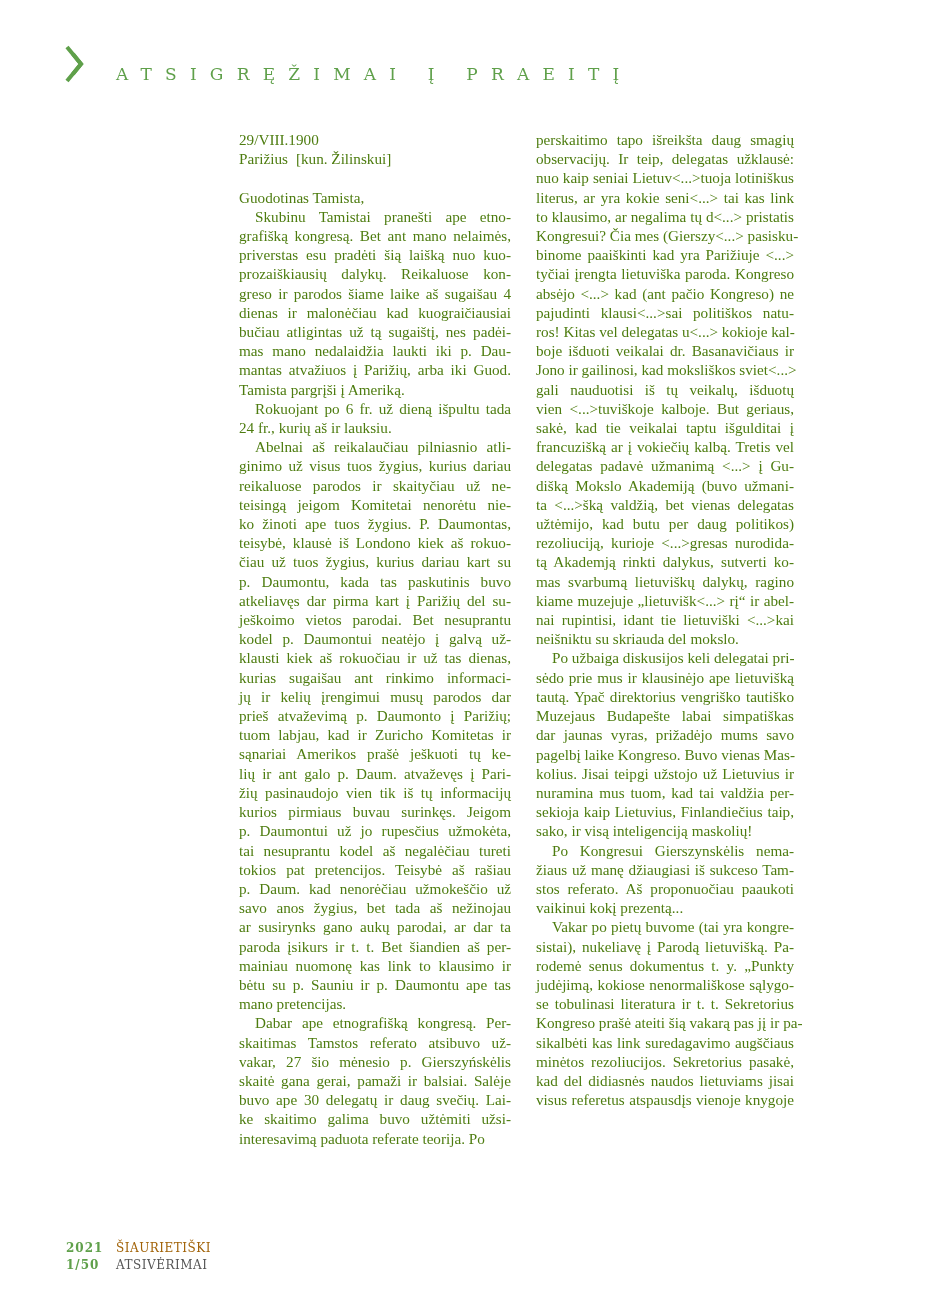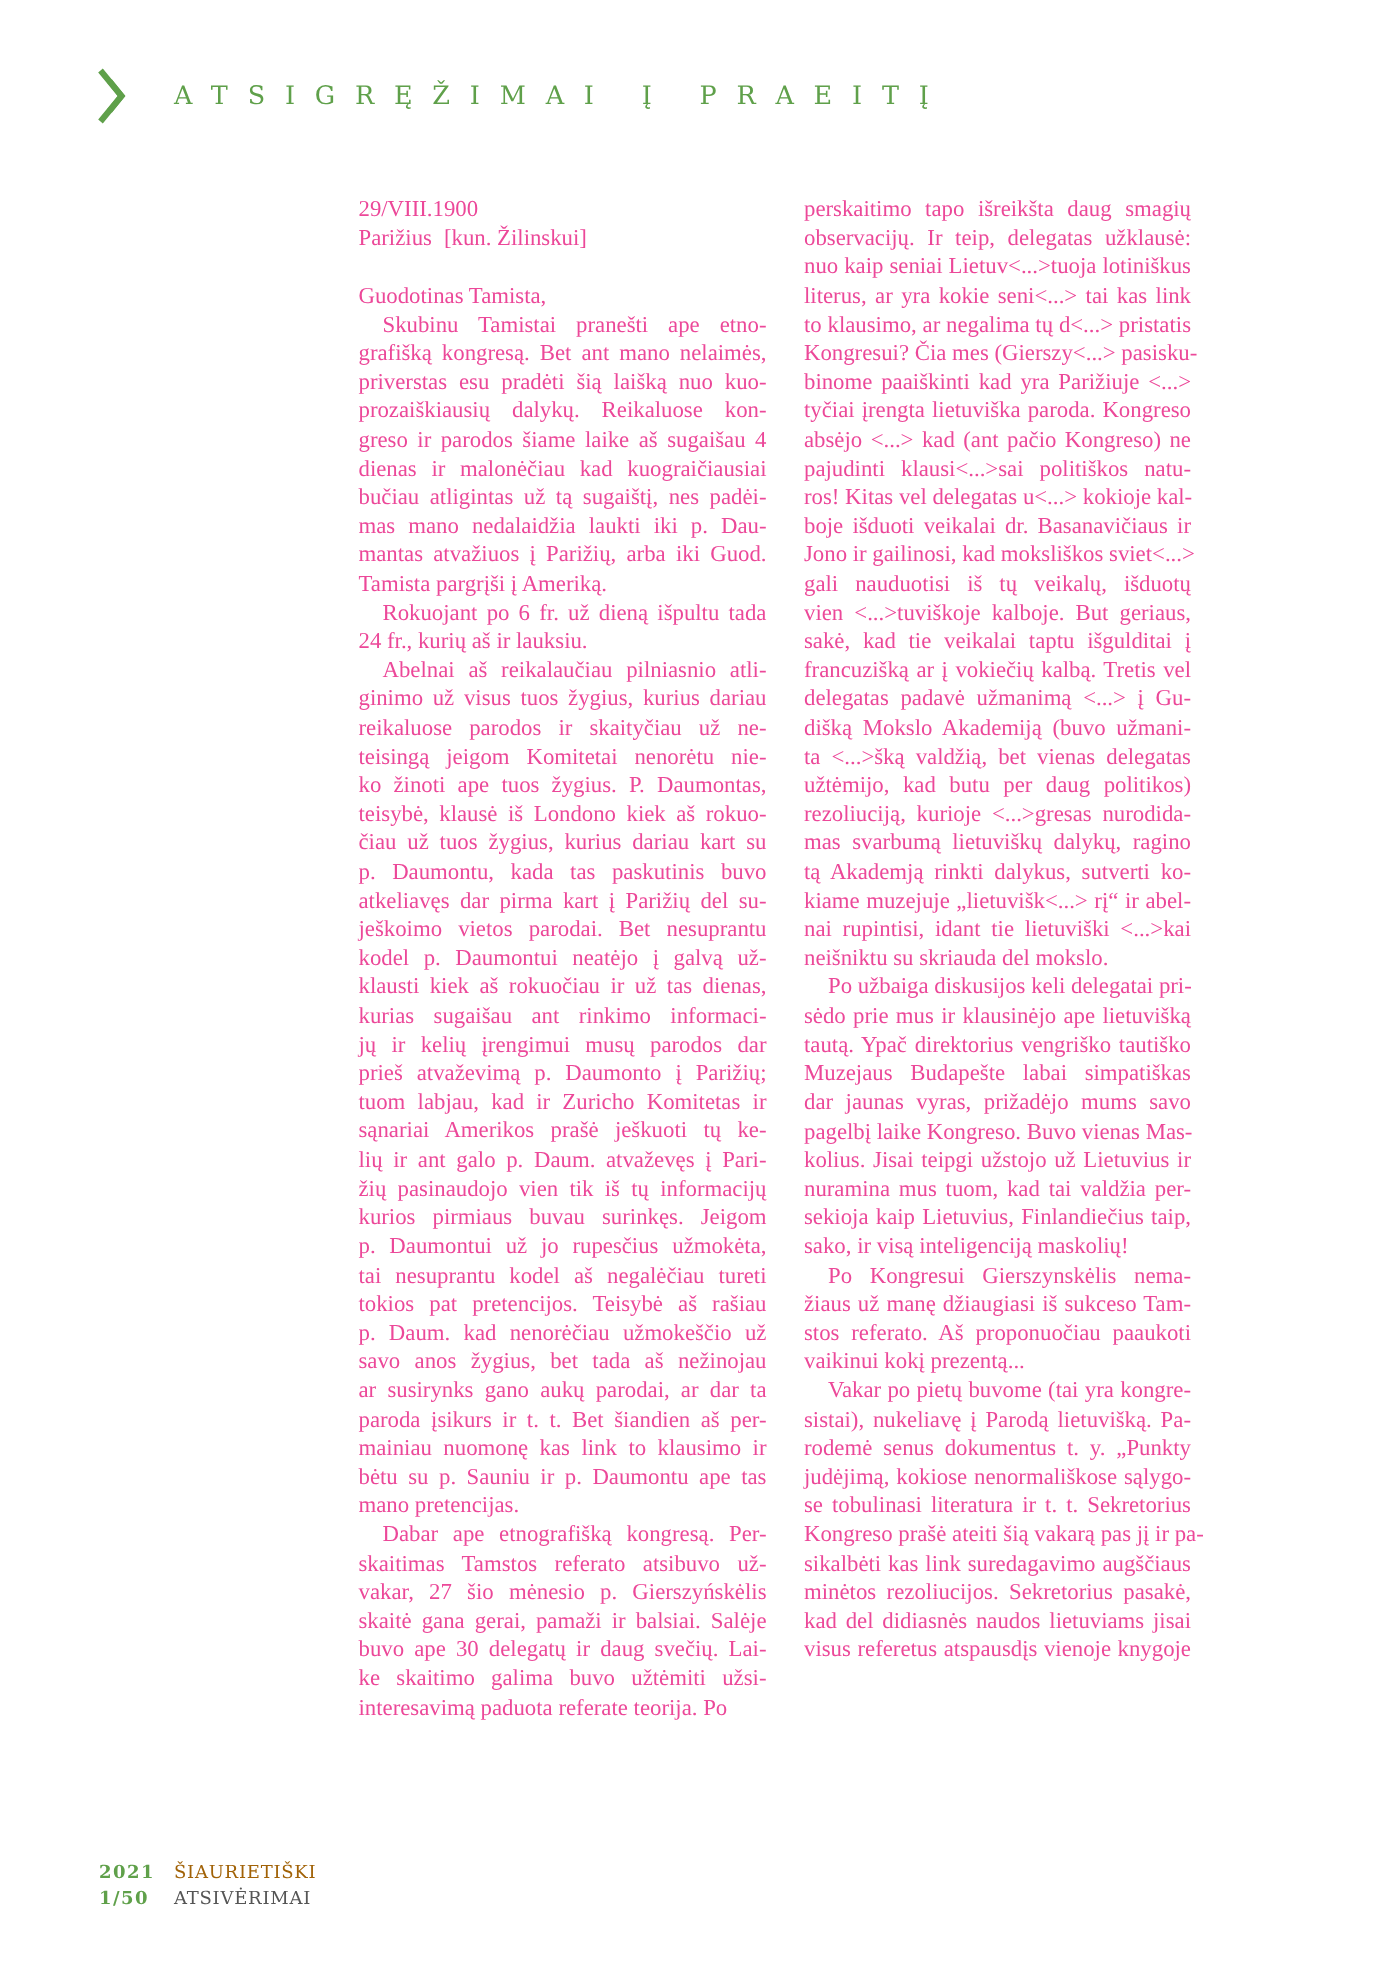--- a/index.html
+++ b/index.html
@@ -1,26 +1,26 @@
 <!DOCTYPE html>
 <html><head>
 <meta charset="utf-8">
 <style>
   html, body { margin: 0; padding: 0; background: #ffffff; }
   body { width: 931px; height: 1316px; position: relative; overflow: hidden; }
-  .header { position: absolute; left: 64px; top: 44px; height: 40px; display: flex; align-items: center; }
+  .header { position: absolute; left: 64px; top: 44px; height: 40px; display: flex; align-items: flex-end; }
   .chevron { width: 26px; height: 40px; margin-right: 26px; }
   .section-title {
     font-family: "DejaVu Serif", serif; font-size: 17px; letter-spacing: 13.2px;
     color: #5fa04a; text-transform: uppercase; white-space: nowrap;
   }
   .col {
     position: absolute; top: 130px;
     font-family: "Liberation Serif", serif; font-size: 15.2px; line-height: 19.2px;
-    color: #ec4899;
+    color: #4d7c0f;
   }
   .col-left { left: 239px; width: 272px; }
   .col-right { left: 536px; width: 258px; }
   .col p { margin: 0; text-align: justify; text-indent: 0; }
   .col p.gap { margin-top: 19.2px; }
   .line { display: block; text-align: justify; text-align-last: justify; white-space: nowrap; }
   .line.last { text-align-last: left; }
   .date-line { text-align: left; }
   .recipient { display: inline-block; margin-left: 8px; }
   .footer {
@@ -132,22 +132,22 @@
         <span class="line">Jono ir gailinosi, kad moksliškos sviet&lt;...&gt;</span>
         <span class="line">gali nauduotisi iš tų veikalų, išduotų</span>
         <span class="line">vien &lt;...&gt;tuviškoje kalboje. But geriaus,</span>
         <span class="line">sakė, kad tie veikalai taptu išgulditai į</span>
         <span class="line">francuzišką ar į vokiečių kalbą. Tretis vel</span>
         <span class="line">delegatas padavė užmanimą &lt;...&gt; į Gu-</span>
         <span class="line">dišką Mokslo Akademiją (buvo užmani-</span>
         <span class="line">ta &lt;...&gt;šką valdžią, bet vienas delegatas</span>
         <span class="line">užtėmijo, kad butu per daug politikos)</span>
         <span class="line">rezoliuciją, kurioje &lt;...&gt;gresas nurodida-</span>
+        <span class="line">tą Akademją rinkti dalykus, sutverti ko-</span>
         <span class="line">mas svarbumą lietuviškų dalykų, ragino</span>
-        <span class="line">tą Akademją rinkti dalykus, sutverti ko-</span>
         <span class="line">kiame muzejuje „lietuvišk&lt;...&gt; rį“ ir abel-</span>
         <span class="line">nai rupintisi, idant tie lietuviški &lt;...&gt;kai</span>
         <span class="line last">neišniktu su skriauda del mokslo.</span>
       </p>
       <p>
         <span class="line" style="text-indent: 16px;">Po užbaiga diskusijos keli delegatai pri-</span>
         <span class="line">sėdo prie mus ir klausinėjo ape lietuvišką</span>
         <span class="line">tautą. Ypač direktorius vengriško tautiško</span>
         <span class="line">Muzejaus Budapešte labai simpatiškas</span>
         <span class="line">dar jaunas vyras, prižadėjo mums savo</span>

